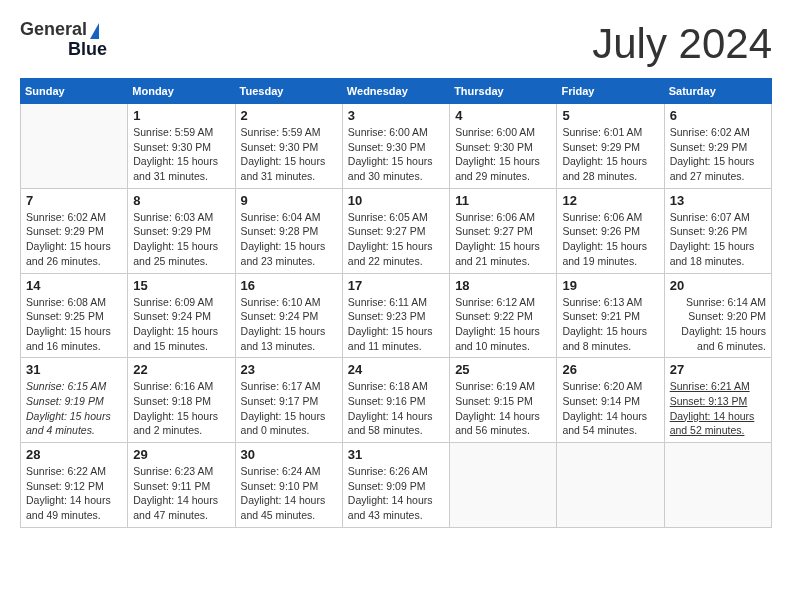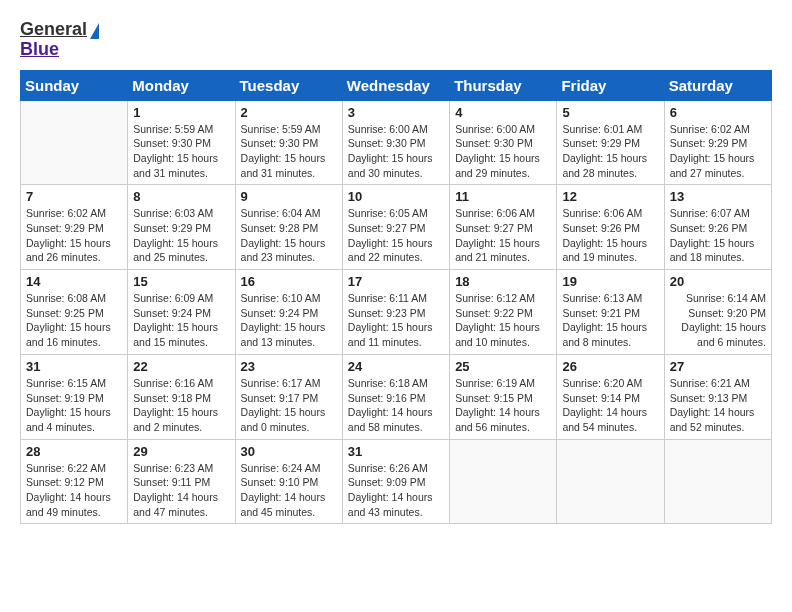--- a/index.html
+++ b/index.html
@@ -18,45 +18,44 @@
     }
     .logo {
       display: flex;
       align-items: center;
       gap: 4px;
     }
     .logo-text {
       font-size: 18px;
       font-weight: bold;
       line-height: 1.1;
-      text-decoration: underline;
     }
     .logo-general { color: #333; }
-    .logo-blue { color: #4c1d95; }
+    .logo-blue { color: #0f172a; margin-left: 48px; }
     .title-block { text-align: right; }
     .month-title {
       font-size: 42px;
       color: #333;
       font-weight: normal;
     }
     .location {
       font-size: 16px;
       color: #333;
     }
     .calendar {
       width: 100%;
       border-collapse: collapse;
       font-size: 11px;
     }
     .calendar th {
       background: #1565c0;
       color: #fff;
       padding: 6px 4px;
       text-align: left;
-      font-size: 15px;
+      font-size: 11px;
       border: 1px solid #1565c0;
     }
     .calendar td {
       border: 1px solid #ccc;
       padding: 4px 5px;
       vertical-align: top;
       width: calc(100% / 7);
       height: 80px;
       background: #fff;
     }
@@ -82,20 +81,21 @@
   <div class="logo">
     <div style="display:flex; flex-direction:column; align-items:flex-start;">
       <div style="display:flex; align-items:center;">
         <span class="logo-text logo-general">General</span>
         <div style="width:0;height:0;border-left:9px solid transparent;border-bottom:16px solid #1565c0;margin-left:3px;margin-bottom:-3px;"></div>
       </div>
       <span class="logo-text logo-blue">Blue</span>
     </div>
   </div>
   <div class="title-block">
+    <div class="month-title">July 2024</div>
   </div>
 </div>
 
 <table class="calendar">
   <thead>
     <tr>
     <th>Sunday</th>
         <th>Monday</th>
         <th>Tuesday</th>
         <th>Wednesday</th>
@@ -248,21 +248,21 @@
           <div class="day-num">20</div>
           <div class="day-info" style="white-space: pre-line; text-align: right;">Sunrise: 6:14 AM
 Sunset: 9:20 PM
 Daylight: 15 hours
 and 6 minutes.</div>
         </td>
       </tr>
       <tr>
         <td>
           <div class="day-num">31</div>
-          <div class="day-info" style="white-space: pre-line;">Sunrise: 6:15 AM
+          <div class="day-info" style="white-space: pre-line; font-style: italic;">Sunrise: 6:15 AM
 Sunset: 9:19 PM
 Daylight: 15 hours
 and 4 minutes.</div>
         </td>
         <td>
           <div class="day-num">22</div>
           <div class="day-info" style="white-space: pre-line;">Sunrise: 6:16 AM
 Sunset: 9:18 PM
 Daylight: 15 hours
 and 2 minutes.</div>
@@ -290,21 +290,21 @@
         </td>
         <td>
           <div class="day-num">26</div>
           <div class="day-info" style="white-space: pre-line;">Sunrise: 6:20 AM
 Sunset: 9:14 PM
 Daylight: 14 hours
 and 54 minutes.</div>
         </td>
         <td>
           <div class="day-num">27</div>
-          <div class="day-info" style="white-space: pre-line;">Sunrise: 6:21 AM
+          <div class="day-info" style="white-space: pre-line; text-decoration: underline;">Sunrise: 6:21 AM
 Sunset: 9:13 PM
 Daylight: 14 hours
 and 52 minutes.</div>
         </td>
       </tr>
       <tr>
         <td>
           <div class="day-num">28</div>
           <div class="day-info" style="white-space: pre-line;">Sunrise: 6:22 AM
 Sunset: 9:12 PM

